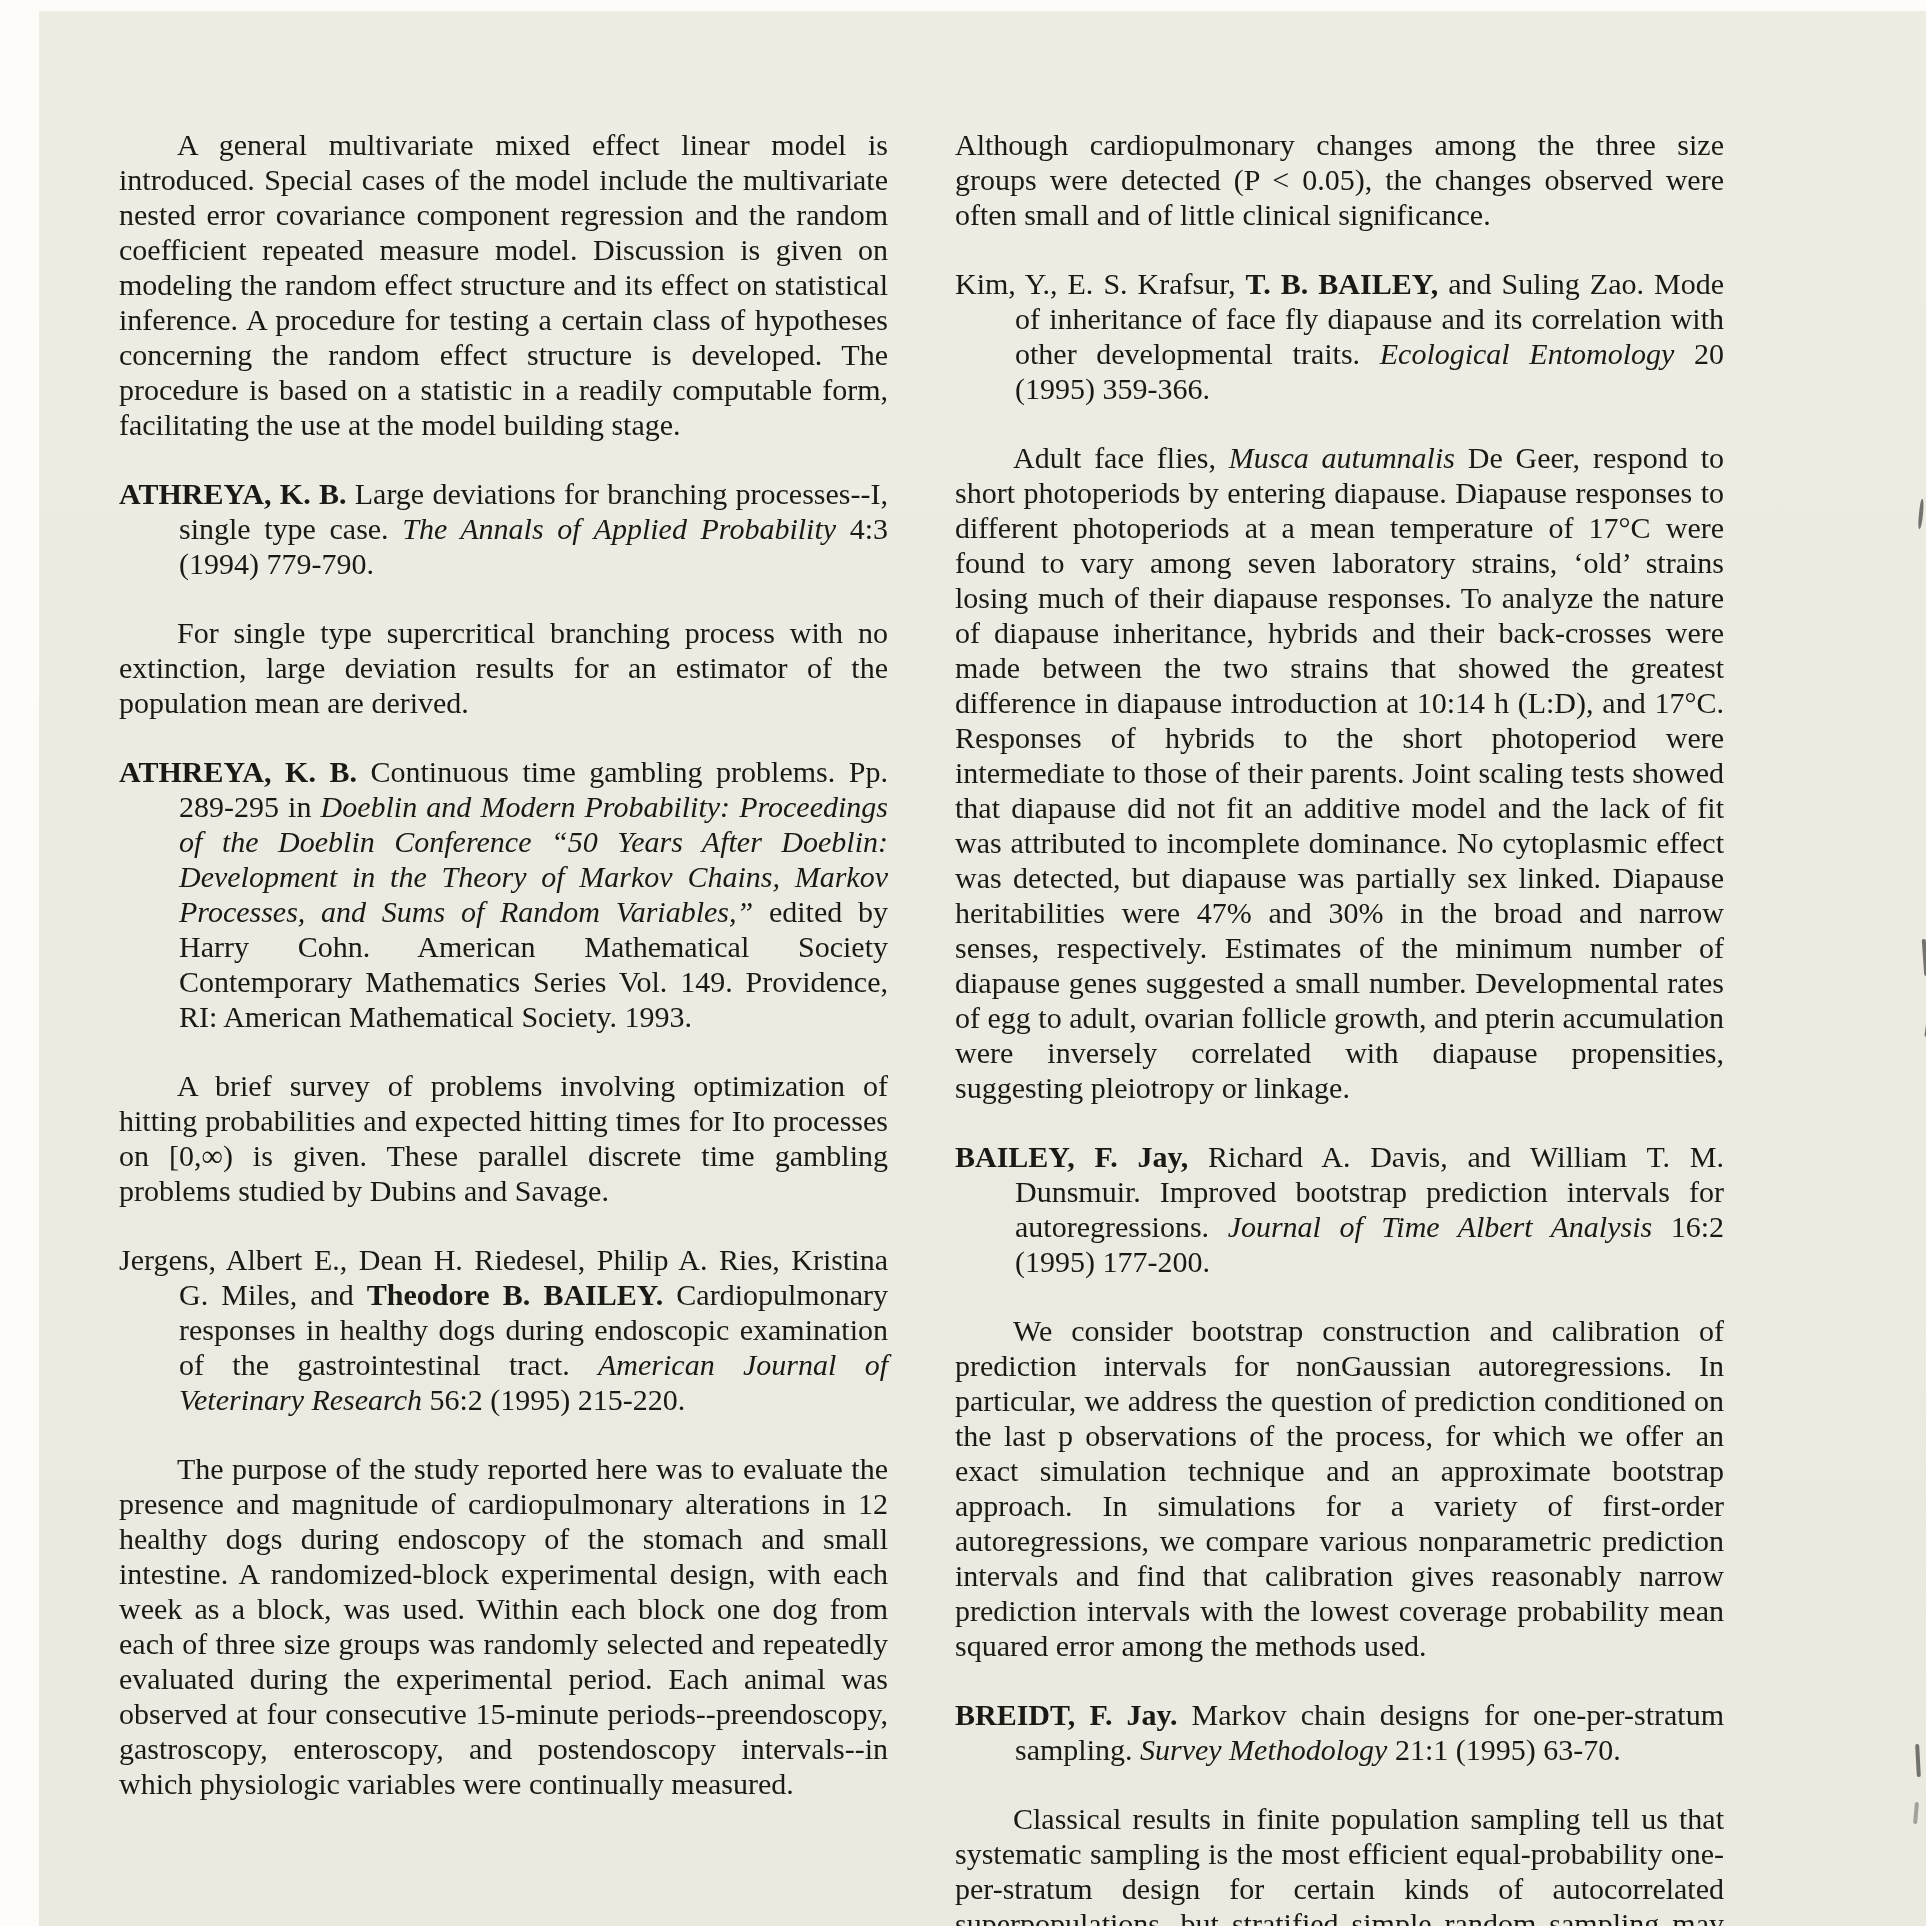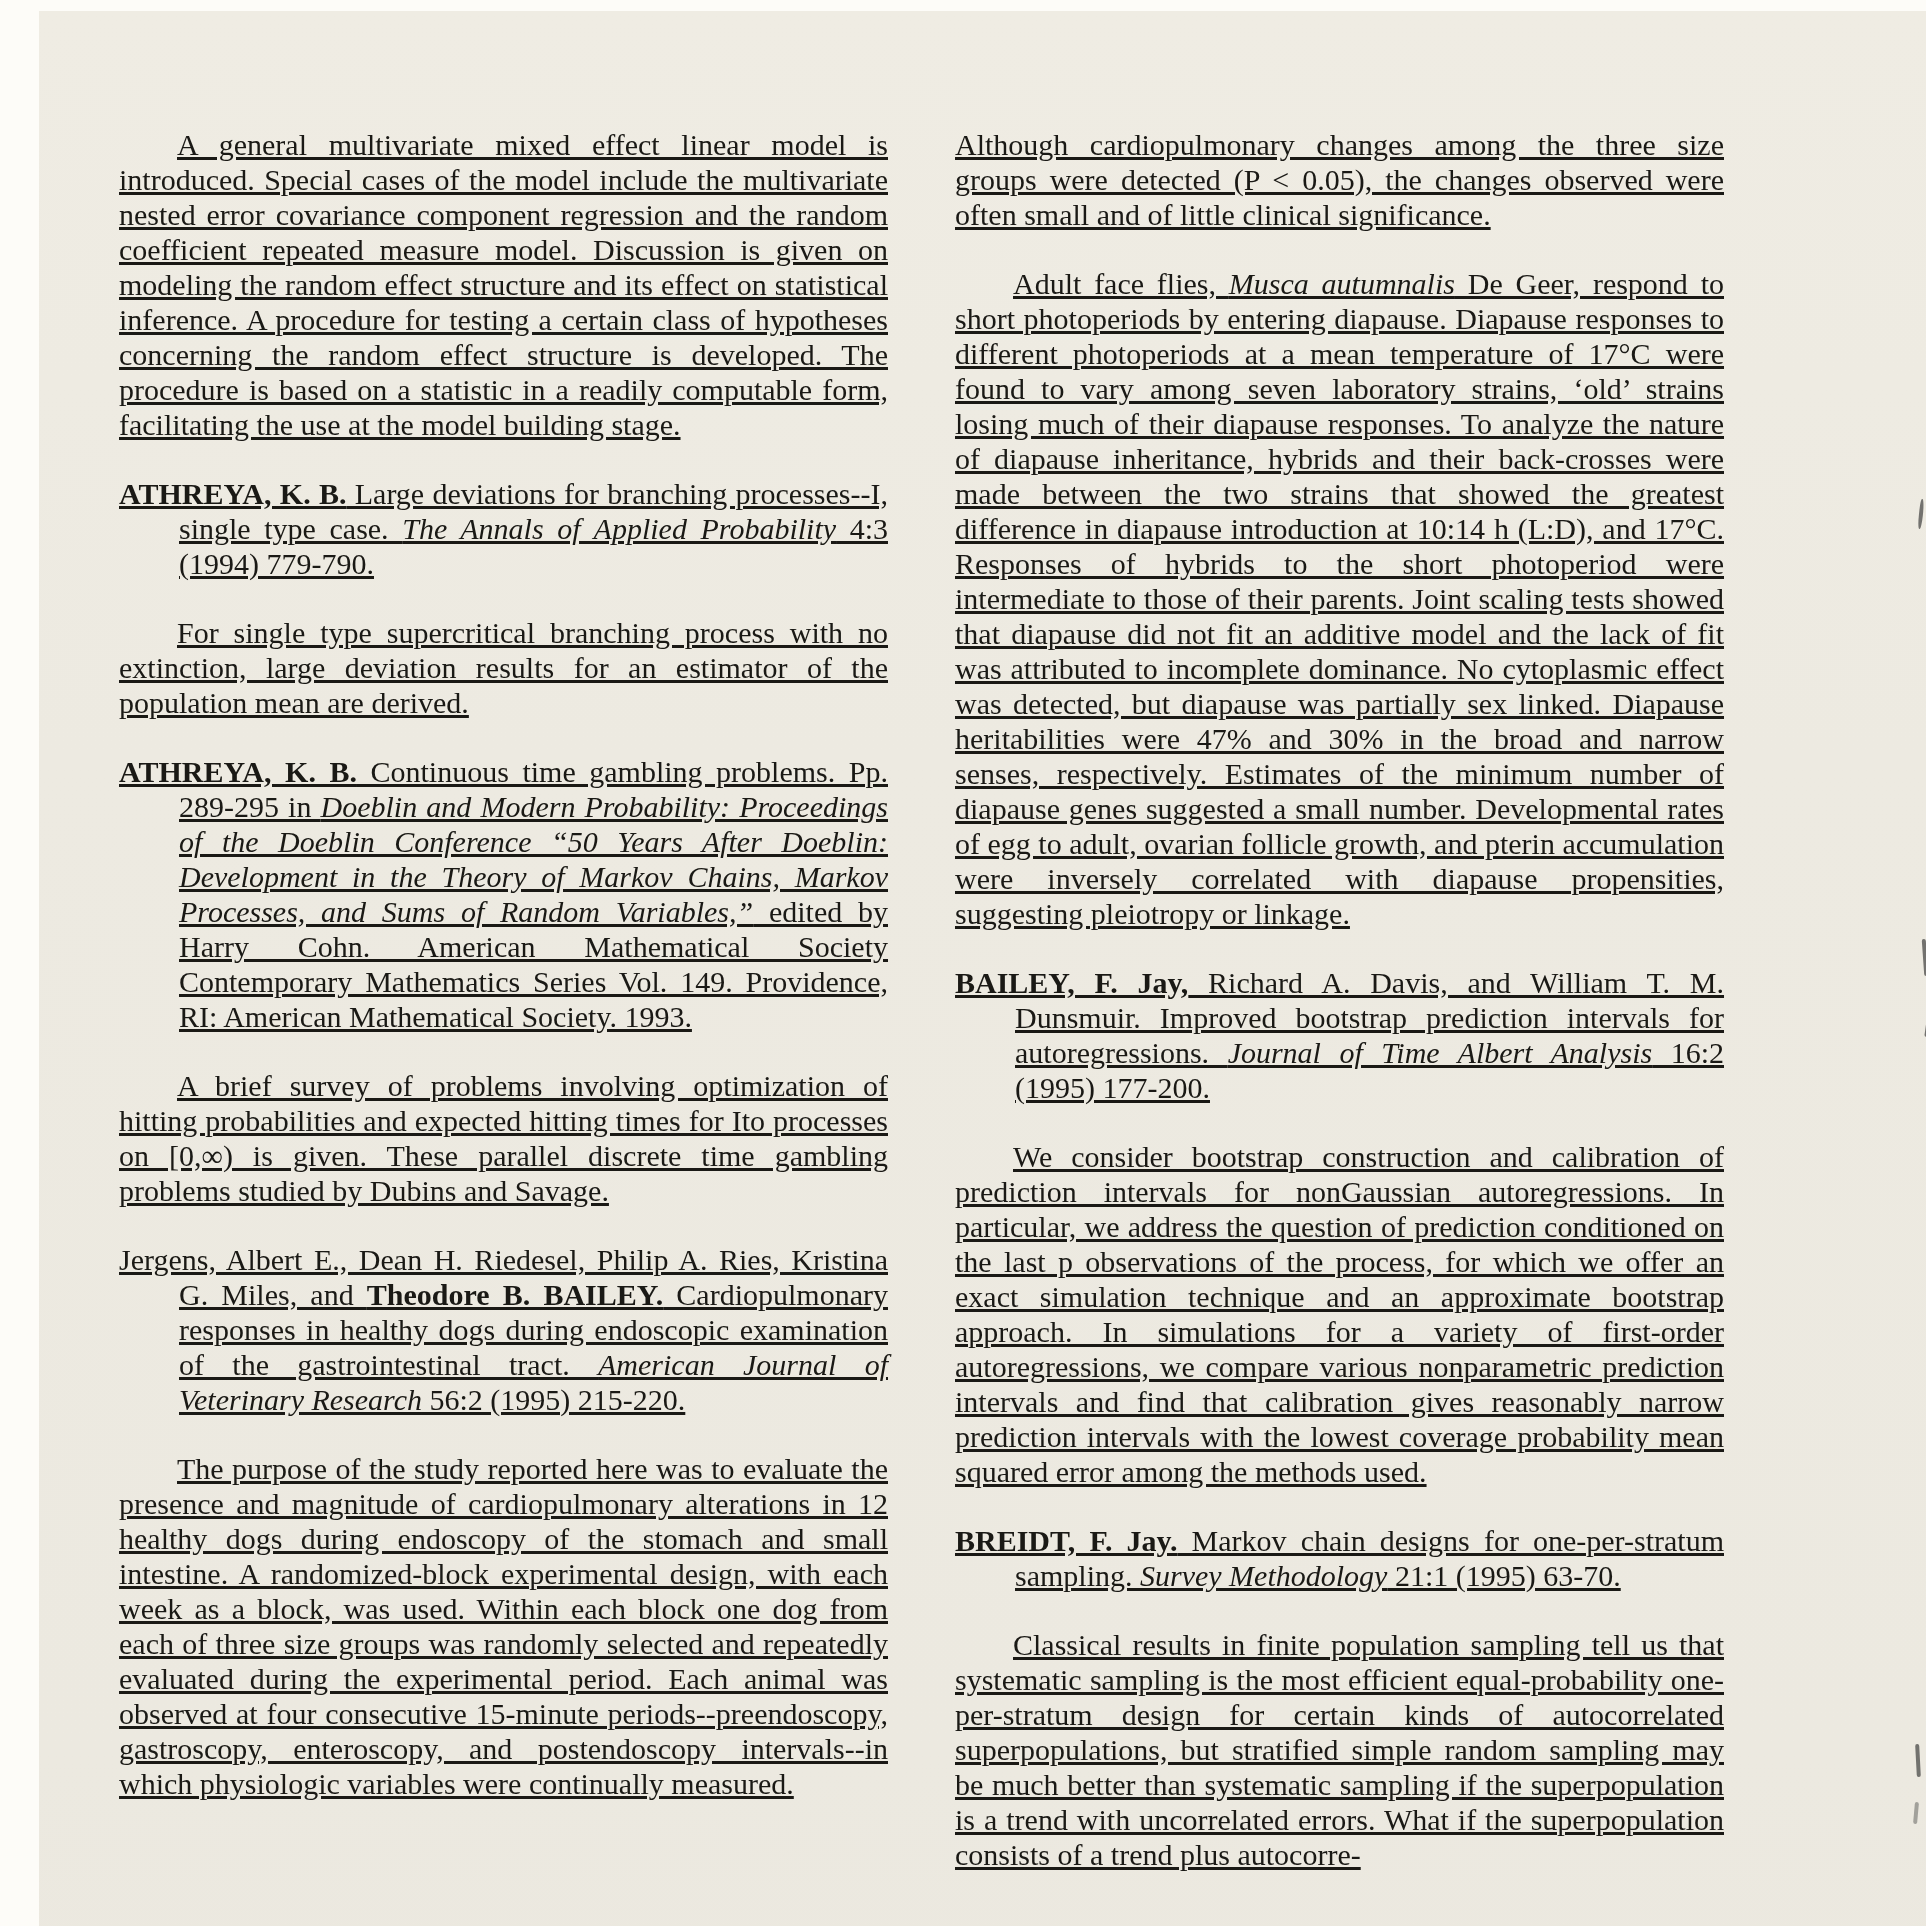--- a/index.html
+++ b/index.html
@@ -25,21 +25,21 @@
     position: absolute;
     top: 116px;
     width: 769px;
     font-size: 30px;
     line-height: 35px;
     color: #1a1915;
     text-align: justify;
   }
   .col-left  { left: 80px; }
   .col-right { left: 916px; }
-  .block { margin-bottom: 34px; text-decoration: underline; }
+  .block { margin-bottom: 34px; }
   .block:last-child { margin-bottom: 0; }
   .abstract { text-indent: 58px; }
   .citation { padding-left: 60px; text-indent: -60px; }
   .continuation { text-indent: 0; }
   .b { font-weight: 700; }
   .i { font-style: italic; }
   .artifact {
     position: absolute;
     background: #4a4a48;
     border-radius: 2.3px;
@@ -60,20 +60,21 @@
         <p class="block abstract"><span>A general multivariate mixed effect linear model is introduced. Special cases of the model include the multivariate nested error covariance component regression and the random coefficient repeated measure model. Discussion is given on modeling the random effect structure and its effect on statistical inference. A procedure for testing a certain class of hypotheses concerning the random effect structure is developed. The procedure is based on a statistic in a readily computable form, facilitating the use at the model building stage.</span></p>
         <p class="block citation"><span class="b">ATHREYA, K. B.</span><span> Large deviations for branching processes--I, single type case. </span><span class="i">The Annals of Applied Probability</span><span> 4:3 (1994) 779-790.</span></p>
         <p class="block abstract"><span>For single type supercritical branching process with no extinction, large deviation results for an estimator of the population mean are derived.</span></p>
         <p class="block citation"><span class="b">ATHREYA, K. B.</span><span> Continuous time gambling problems. Pp. 289-295 in </span><span class="i">Doeblin and Modern Probability: Proceedings of the Doeblin Conference “50 Years After Doeblin: Development in the Theory of Markov Chains, Markov Processes, and Sums of Random Variables,”</span><span> edited by Harry Cohn. American Mathematical Society Contemporary Mathematics Series Vol. 149. Providence, RI: American Mathematical Society. 1993.</span></p>
         <p class="block abstract"><span>A brief survey of problems involving optimization of hitting probabilities and expected hitting times for Ito processes on [0,∞) is given. These parallel discrete time gambling problems studied by Dubins and Savage.</span></p>
         <p class="block citation"><span>Jergens, Albert E., Dean H. Riedesel, Philip A. Ries, Kristina G. Miles, and </span><span class="b">Theodore B. BAILEY.</span><span> Cardiopulmonary responses in healthy dogs during endoscopic examination of the gastrointestinal tract. </span><span class="i">American Journal of Veterinary Research</span><span> 56:2 (1995) 215-220.</span></p>
         <p class="block abstract"><span>The purpose of the study reported here was to evaluate the presence and magnitude of cardiopulmonary alterations in 12 healthy dogs during endoscopy of the stomach and small intestine. A randomized-block experimental design, with each week as a block, was used. Within each block one dog from each of three size groups was randomly selected and repeatedly evaluated during the experimental period. Each animal was observed at four consecutive 15-minute periods--preendoscopy, gastroscopy, enteroscopy, and postendoscopy intervals--in which physiologic variables were continually measured.</span></p>
       </div>
     <div class="col col-right">
         <p class="block continuation"><span>Although cardiopulmonary changes among the three size groups were detected (P &lt; 0.05), the changes observed were often small and of little clinical significance.</span></p>
+        <p class="block citation"><span>Kim, Y., E. S. Krafsur, </span><span class="b">T. B. BAILEY,</span><span> and Suling Zao. Mode of inheritance of face fly diapause and its correlation with other developmental traits. </span><span class="i">Ecological Entomology</span><span> 20 (1995) 359-366.</span></p>
         <p class="block abstract"><span>Adult face flies, </span><span class="i">Musca autumnalis</span><span> De Geer, respond to short photoperiods by entering diapause. Diapause responses to different photoperiods at a mean temperature of 17°C were found to vary among seven laboratory strains, ‘old’ strains losing much of their diapause responses. To analyze the nature of diapause inheritance, hybrids and their back-crosses were made between the two strains that showed the greatest difference in diapause introduction at 10:14 h (L:D), and 17°C. Responses of hybrids to the short photoperiod were intermediate to those of their parents. Joint scaling tests showed that diapause did not fit an additive model and the lack of fit was attributed to incomplete dominance. No cytoplasmic effect was detected, but diapause was partially sex linked. Diapause heritabilities were 47% and 30% in the broad and narrow senses, respectively. Estimates of the minimum number of diapause genes suggested a small number. Developmental rates of egg to adult, ovarian follicle growth, and pterin accumulation were inversely correlated with diapause propensities, suggesting pleiotropy or linkage.</span></p>
         <p class="block citation"><span class="b">BAILEY, F. Jay,</span><span> Richard A. Davis, and William T. M. Dunsmuir. Improved bootstrap prediction intervals for autoregressions. </span><span class="i">Journal of Time Albert Analysis</span><span> 16:2 (1995) 177-200.</span></p>
         <p class="block abstract"><span>We consider bootstrap construction and calibration of prediction intervals for nonGaussian autoregressions. In particular, we address the question of prediction conditioned on the last p observations of the process, for which we offer an exact simulation technique and an approximate bootstrap approach. In simulations for a variety of first-order autoregressions, we compare various nonparametric prediction intervals and find that calibration gives reasonably narrow prediction intervals with the lowest coverage probability mean squared error among the methods used.</span></p>
         <p class="block citation"><span class="b">BREIDT, F. Jay.</span><span> Markov chain designs for one-per-stratum sampling. </span><span class="i">Survey Methodology</span><span> 21:1 (1995) 63-70.</span></p>
         <p class="block abstract"><span>Classical results in finite population sampling tell us that systematic sampling is the most efficient equal-probability one-per-stratum design for certain kinds of autocorrelated superpopulations, but stratified simple random sampling may be much better than systematic sampling if the superpopulation is a trend with uncorrelated errors. What if the superpopulation consists of a trend plus autocorre-</span></p>
       </div>
 
     <span class="artifact m1"></span>
     <span class="artifact m2"></span>
     <span class="artifact m3"></span>

